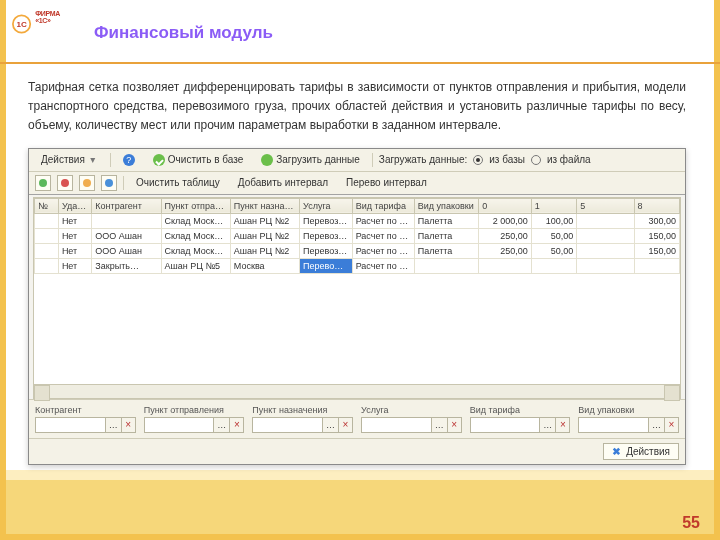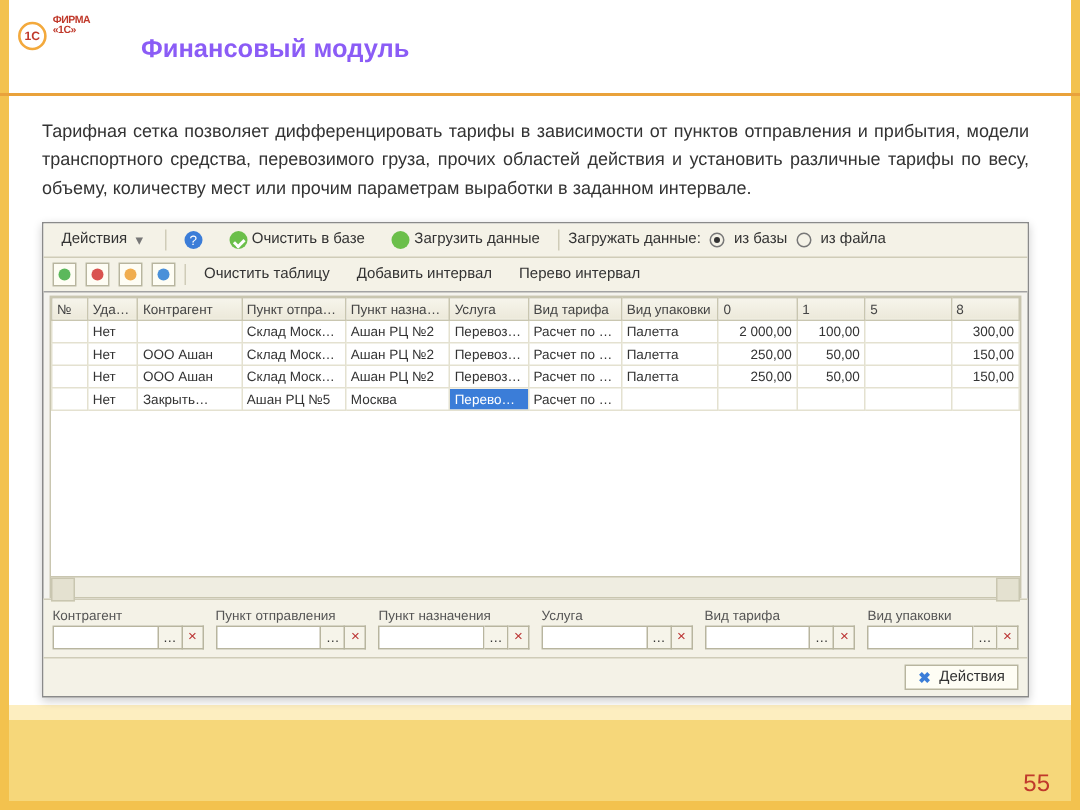--- a/index.html
+++ b/index.html
@@ -6,21 +6,21 @@
   body{width:720px;height:540px;background:#fff;position:relative;overflow:hidden}
   .page-border{position:absolute;inset:0;border-left:6px solid #f3c24e;border-right:6px solid #f3c24e;border-bottom:6px solid #f3c24e;pointer-events:none;
     background:linear-gradient(#fff 0 470px,#fdeec0 470px 480px,#f6d77a 480px 100%)}
   .header{display:flex;align-items:center;padding:10px 20px 6px 10px;border-bottom:2px solid #e9a23b;position:relative;z-index:2}
   .logo{width:60px;height:46px;display:flex;flex-direction:row;font-size:9px;color:#c0392b;gap:2px}
   .logo svg{width:28px;height:28px}
   .logo-text{font-size:7px;color:#c0392b;font-weight:bold;letter-spacing:-0.3px}
   .slide-title{color:#8b5cf6;font-size:17px;font-weight:bold;margin-left:24px}
   .presentation-body{padding:14px 34px 0 28px;position:relative;z-index:2}
   .paragraph{font-size:12px;color:#333;line-height:1.6;text-align:justify;margin-bottom:12px}
-  .slide-number{position:absolute;right:20px;bottom:8px;color:#c0392b;font-size:16px;font-weight:normal;z-index:3}
+  .slide-number{position:absolute;right:20px;bottom:8px;color:#c0392b;font-size:16px;font-weight:bold;z-index:3}
 
   
   .app{border:1px solid #8a8a8a;background:#f4f3ee;font-size:10px;color:#333;box-shadow:0 2px 6px rgba(0,0,0,.2)}
   .titlebar{display:flex;align-items:center;justify-content:space-between;background:linear-gradient(#f7f5ec,#e8e5d6);border-bottom:1px solid #b7b49e;padding:2px 4px}
   .titlebar-left{display:flex;align-items:center;gap:4px}
   .title-icon{width:12px;height:12px;background:#f2d06b;border:1px solid #c9a93e;border-radius:2px}
   .window-title{font-size:10px;color:#555}
   .win-controls{display:flex;gap:2px}
   .win-btn{width:16px;height:13px;border:1px solid #9a9a8a;background:#f1efe4;font-size:9px;line-height:11px;text-align:center;color:#555}
   .toolbar{display:flex;align-items:center;gap:6px;padding:3px 6px;border-bottom:1px solid #cfccb8;background:#f4f2e7}

